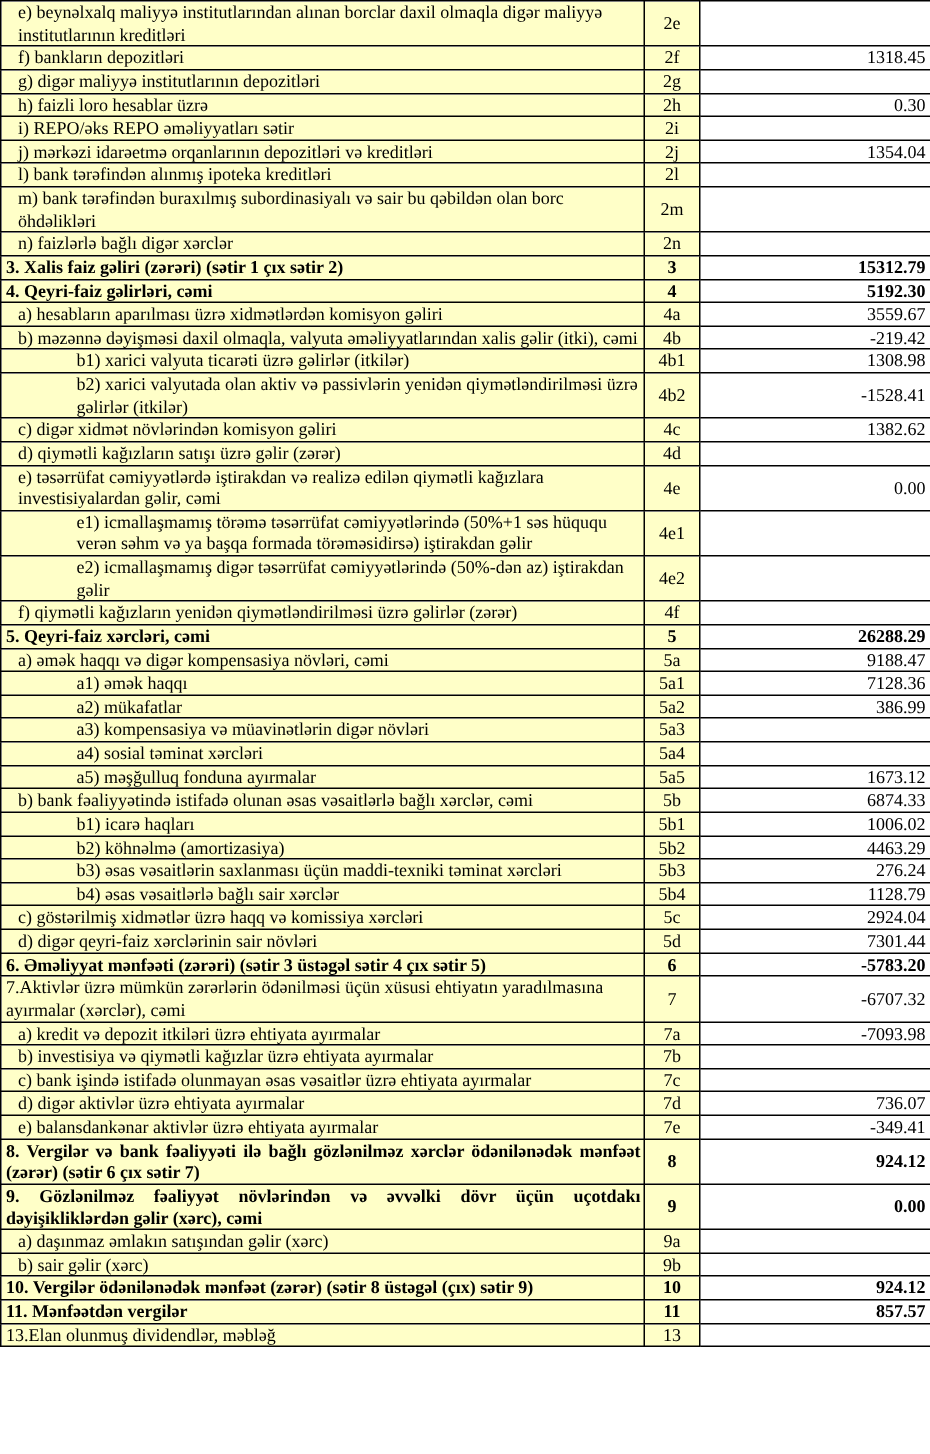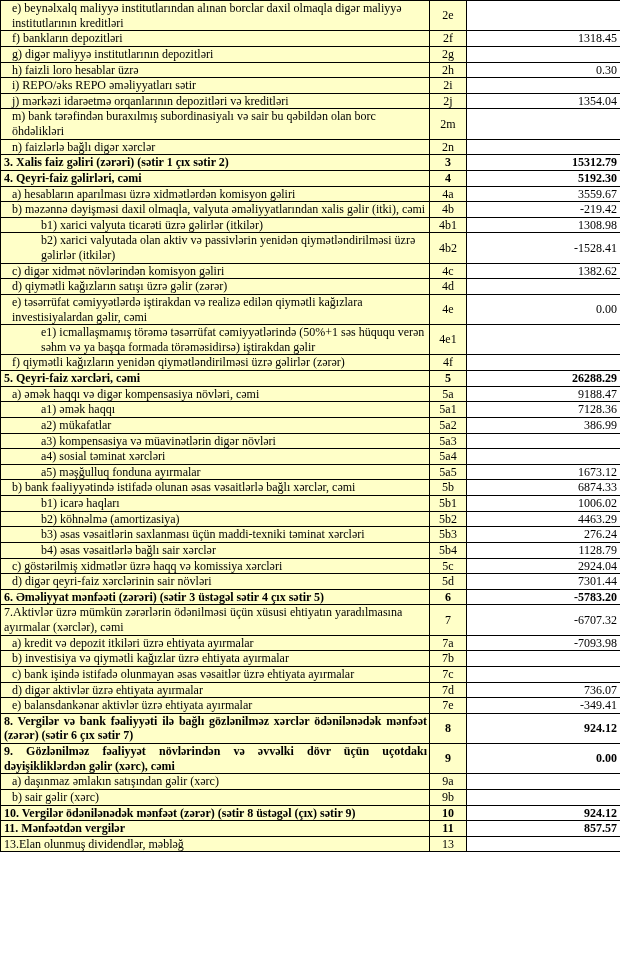--- a/index.html
+++ b/index.html
@@ -14,21 +14,21 @@
     padding: 0 2px;
     vertical-align: middle;
     overflow: hidden;
   }
   td.label  { background: var(--label-bg, #FFFFC8); }
   td.code   { background: var(--label-bg, #FFFFC8); text-align: center; }
   td.value  { background: var(--value-bg, #FFFFFF); text-align: right; padding-right: 3px; }
   tr.bold td { font-weight: bold; }
   td.indent-0 { padding-left: 3px; }
   td.indent-1 { padding-left: 11px; }
-  td.indent-2 { padding-left: 40px; }
+  td.indent-2 { padding-left: 50px; }
   td.justify  { text-align: justify; }
 </style>
 </head>
 <body>
 
 <div class="sheet">
   <table>
     <colgroup>
       <col style="width:429px">
       <col style="width:37px">
@@ -59,20 +59,25 @@
           <td class="label indent-1">i) REPO/əks REPO əməliyyatları sətir</td>
           <td class="code">2i</td>
           <td class="value"></td>
         </tr>
         <tr>
           <td class="label indent-1">j) mərkəzi idarəetmə orqanlarının depozitləri və kreditləri</td>
           <td class="code">2j</td>
           <td class="value">1354.04</td>
         </tr>
         <tr>
+          <td class="label indent-1">l) bank tərəfindən alınmış ipoteka kreditləri</td>
+          <td class="code">2l</td>
+          <td class="value"></td>
+        </tr>
+        <tr>
           <td class="label indent-1">m) bank tərəfindən buraxılmış subordinasiyalı və sair bu qəbildən olan borc öhdəlikləri</td>
           <td class="code">2m</td>
           <td class="value"></td>
         </tr>
         <tr>
           <td class="label indent-1">n) faizlərlə bağlı digər xərclər</td>
           <td class="code">2n</td>
           <td class="value"></td>
         </tr>
         <tr class="bold">
@@ -116,20 +121,25 @@
           <td class="value"></td>
         </tr>
         <tr>
           <td class="label indent-1">e) təsərrüfat cəmiyyətlərdə iştirakdan və realizə edilən qiymətli kağızlara investisiyalardan gəlir, cəmi</td>
           <td class="code">4e</td>
           <td class="value">0.00</td>
         </tr>
         <tr>
           <td class="label indent-2">e1) icmallaşmamış törəmə təsərrüfat cəmiyyətlərində  (50%+1 səs hüququ verən səhm və ya başqa formada törəməsidirsə) iştirakdan gəlir</td>
           <td class="code">4e1</td>
+          <td class="value"></td>
+        </tr>
+        <tr>
+          <td class="label indent-2">e2) icmallaşmamış digər təsərrüfat cəmiyyətlərində (50%-dən az) iştirakdan gəlir</td>
+          <td class="code">4e2</td>
           <td class="value"></td>
         </tr>
         <tr>
           <td class="label indent-1">f) qiymətli kağızların yenidən qiymətləndirilməsi üzrə gəlirlər (zərər)</td>
           <td class="code">4f</td>
           <td class="value"></td>
         </tr>
         <tr class="bold">
           <td class="label indent-0">5. Qeyri-faiz xərcləri, cəmi</td>
           <td class="code">5</td>

